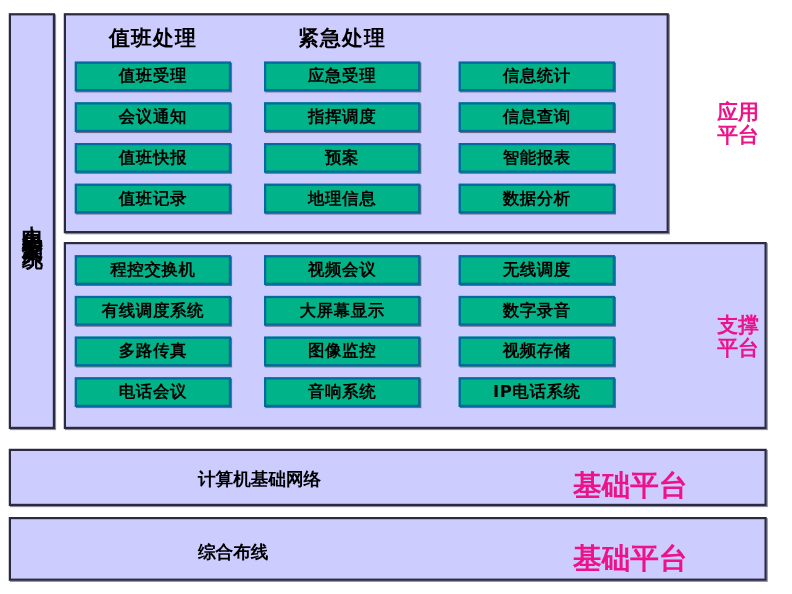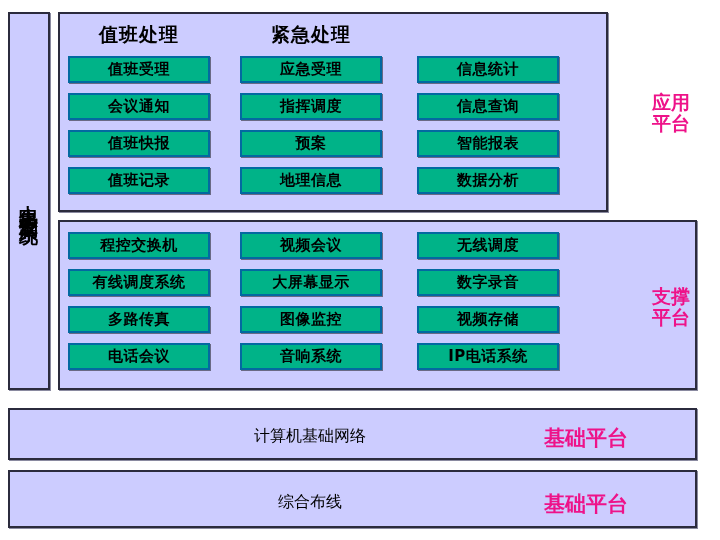--- a/index.html
+++ b/index.html
@@ -104,34 +104,33 @@
   #app-panel .platform-tag     { top: 78px; }
   #support-panel .platform-tag { top: 64px; }
 
   
   #base-bar-1 { left: 8px; top: 408px; width: 689px; height: 52px; }
   #base-bar-2 { left: 8px; top: 470px; width: 689px; height: 58px; }
 
   .bar-label {
     position: absolute;
     left: 170px; width: 260px;
-    text-align: center;
     font-size: 16px;
-    font-weight: normal;
+    font-weight: bold;
     color: #000000;
     white-space: nowrap;
   }
   #base-bar-1 .bar-label { top: 16px; }
   #base-bar-2 .bar-label { top: 20px; }
 
   .bar-tag {
     position: absolute;
-    left: 478px; width: 140px;
-    text-align: right;
-    font-size: 21px;
+    left: 493px; width: 140px;
+    text-align: center;
+    font-size: 26px;
     font-weight: bold;
     color: #ee1289;
     white-space: nowrap;
   }
   #base-bar-1 .bar-tag { top: 14px; }
   #base-bar-2 .bar-tag { top: 18px; }
 </style>
 </head>
 <body>
 

